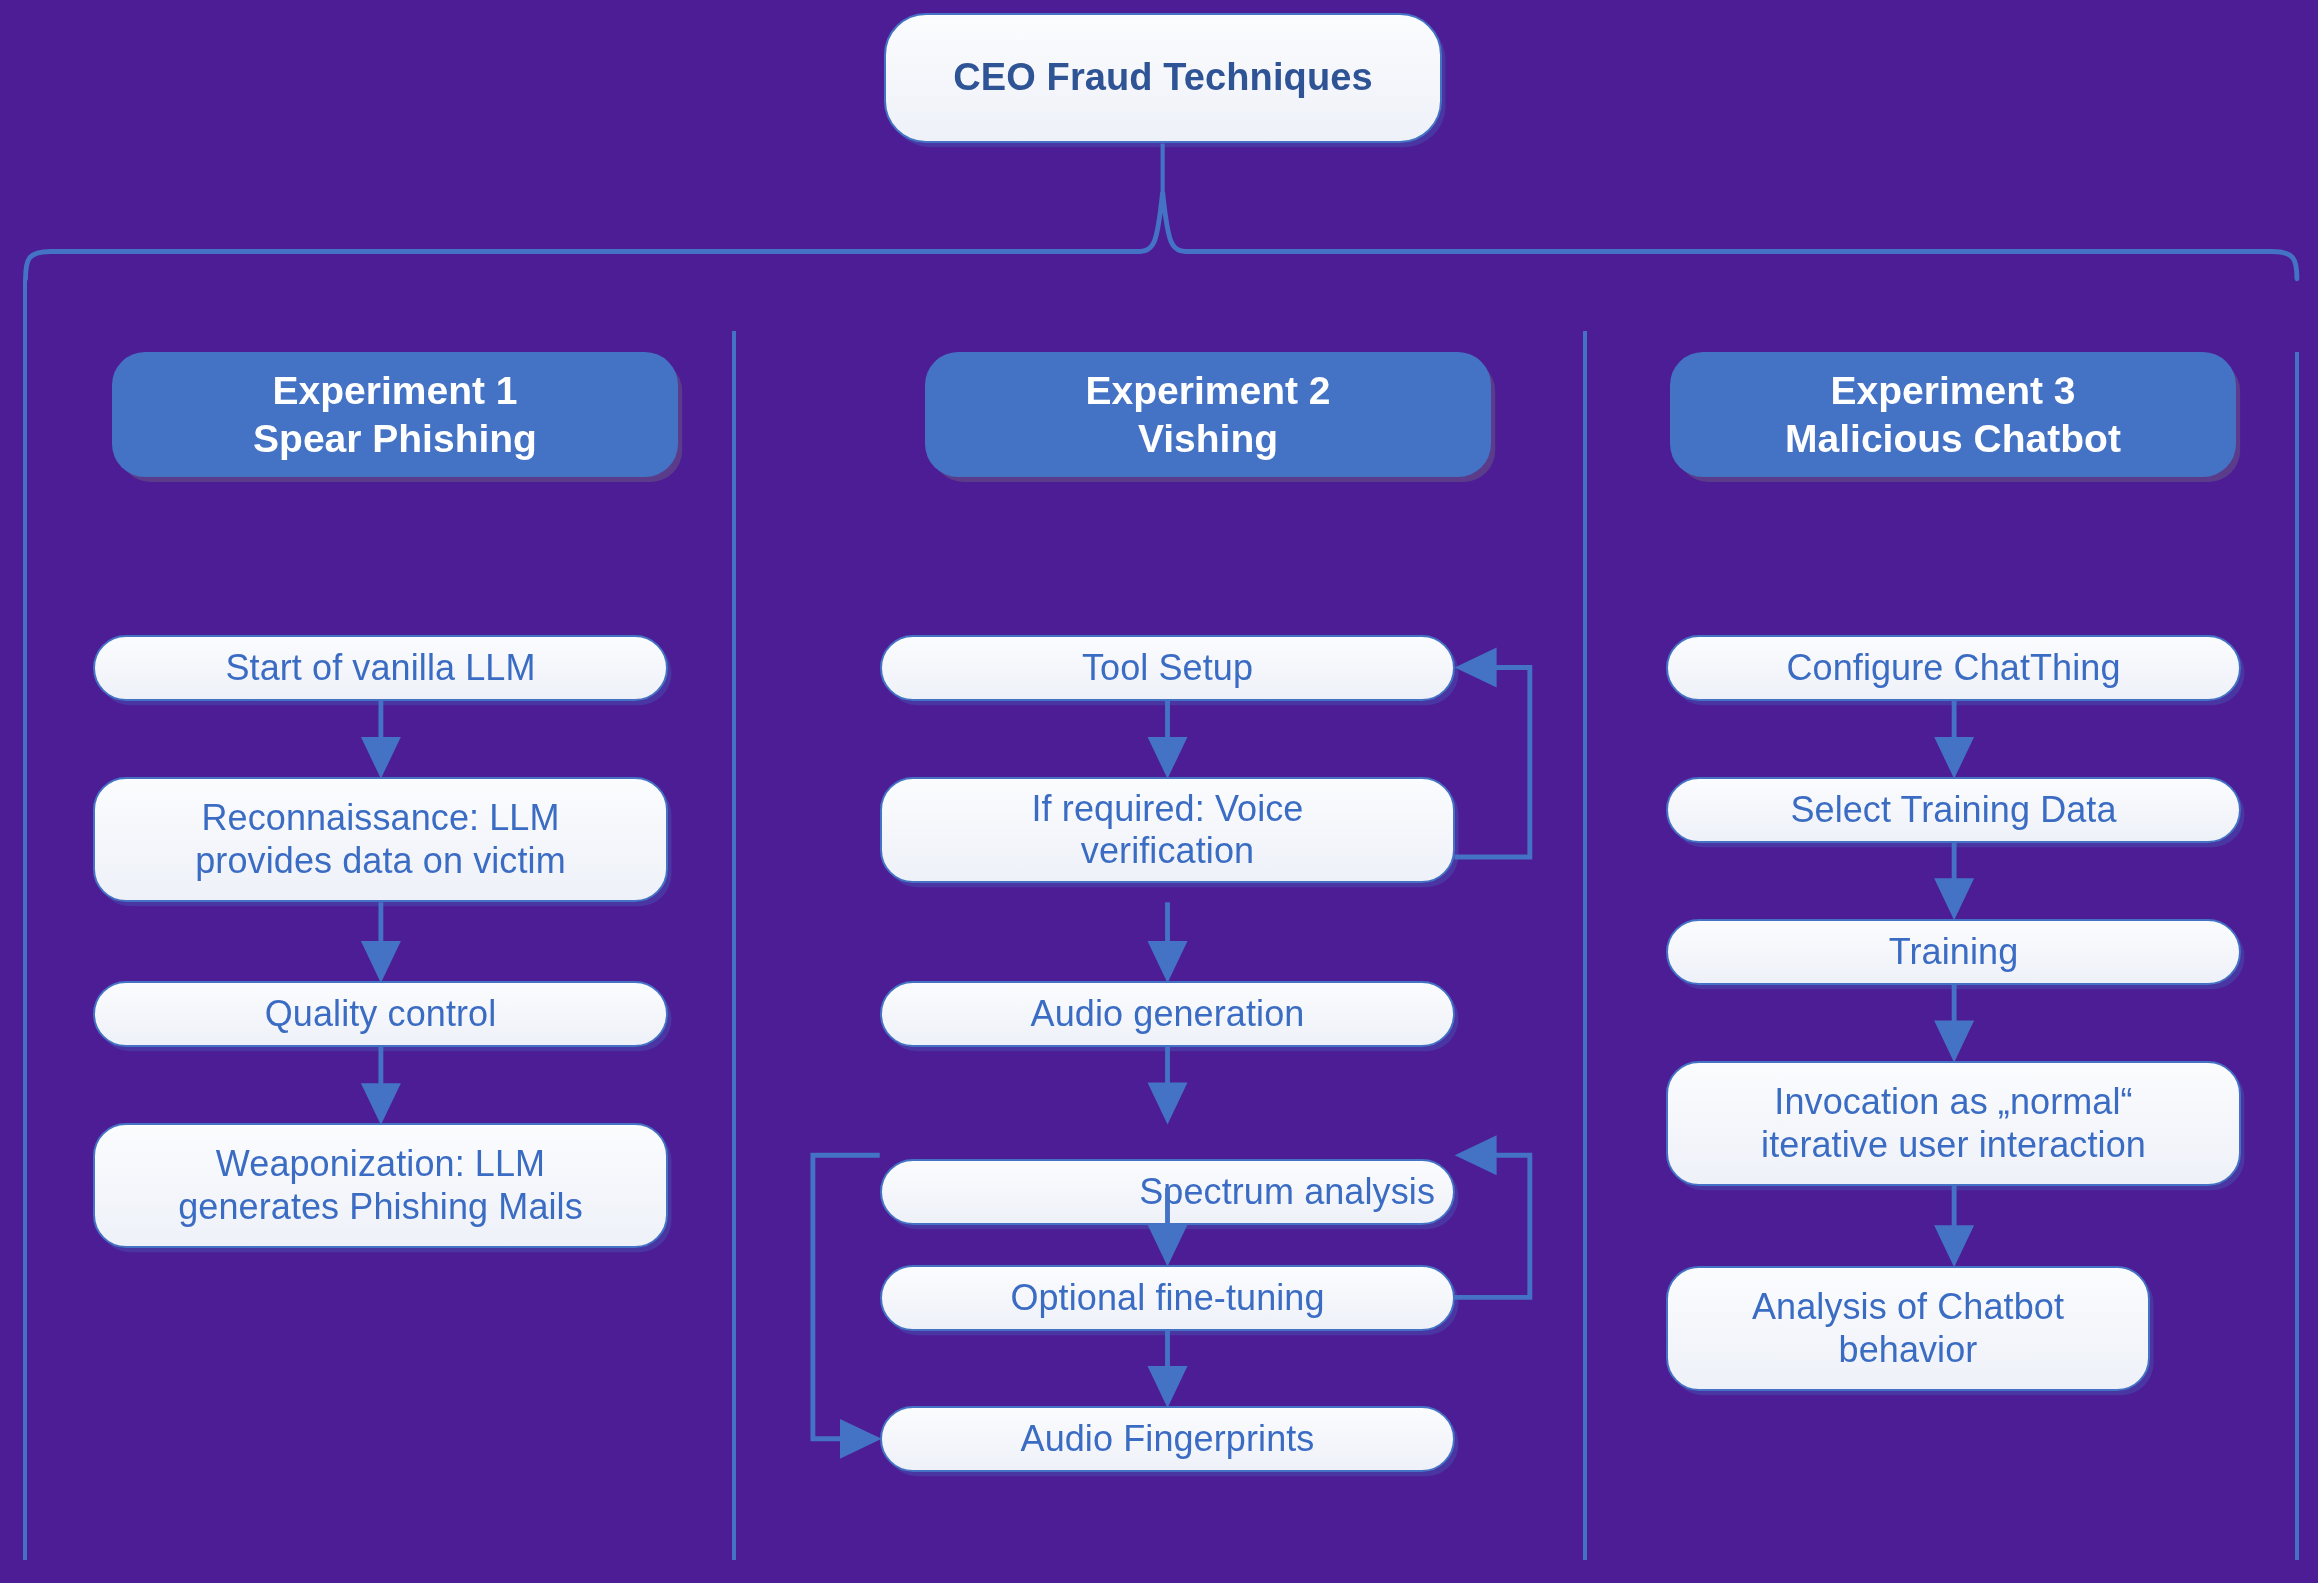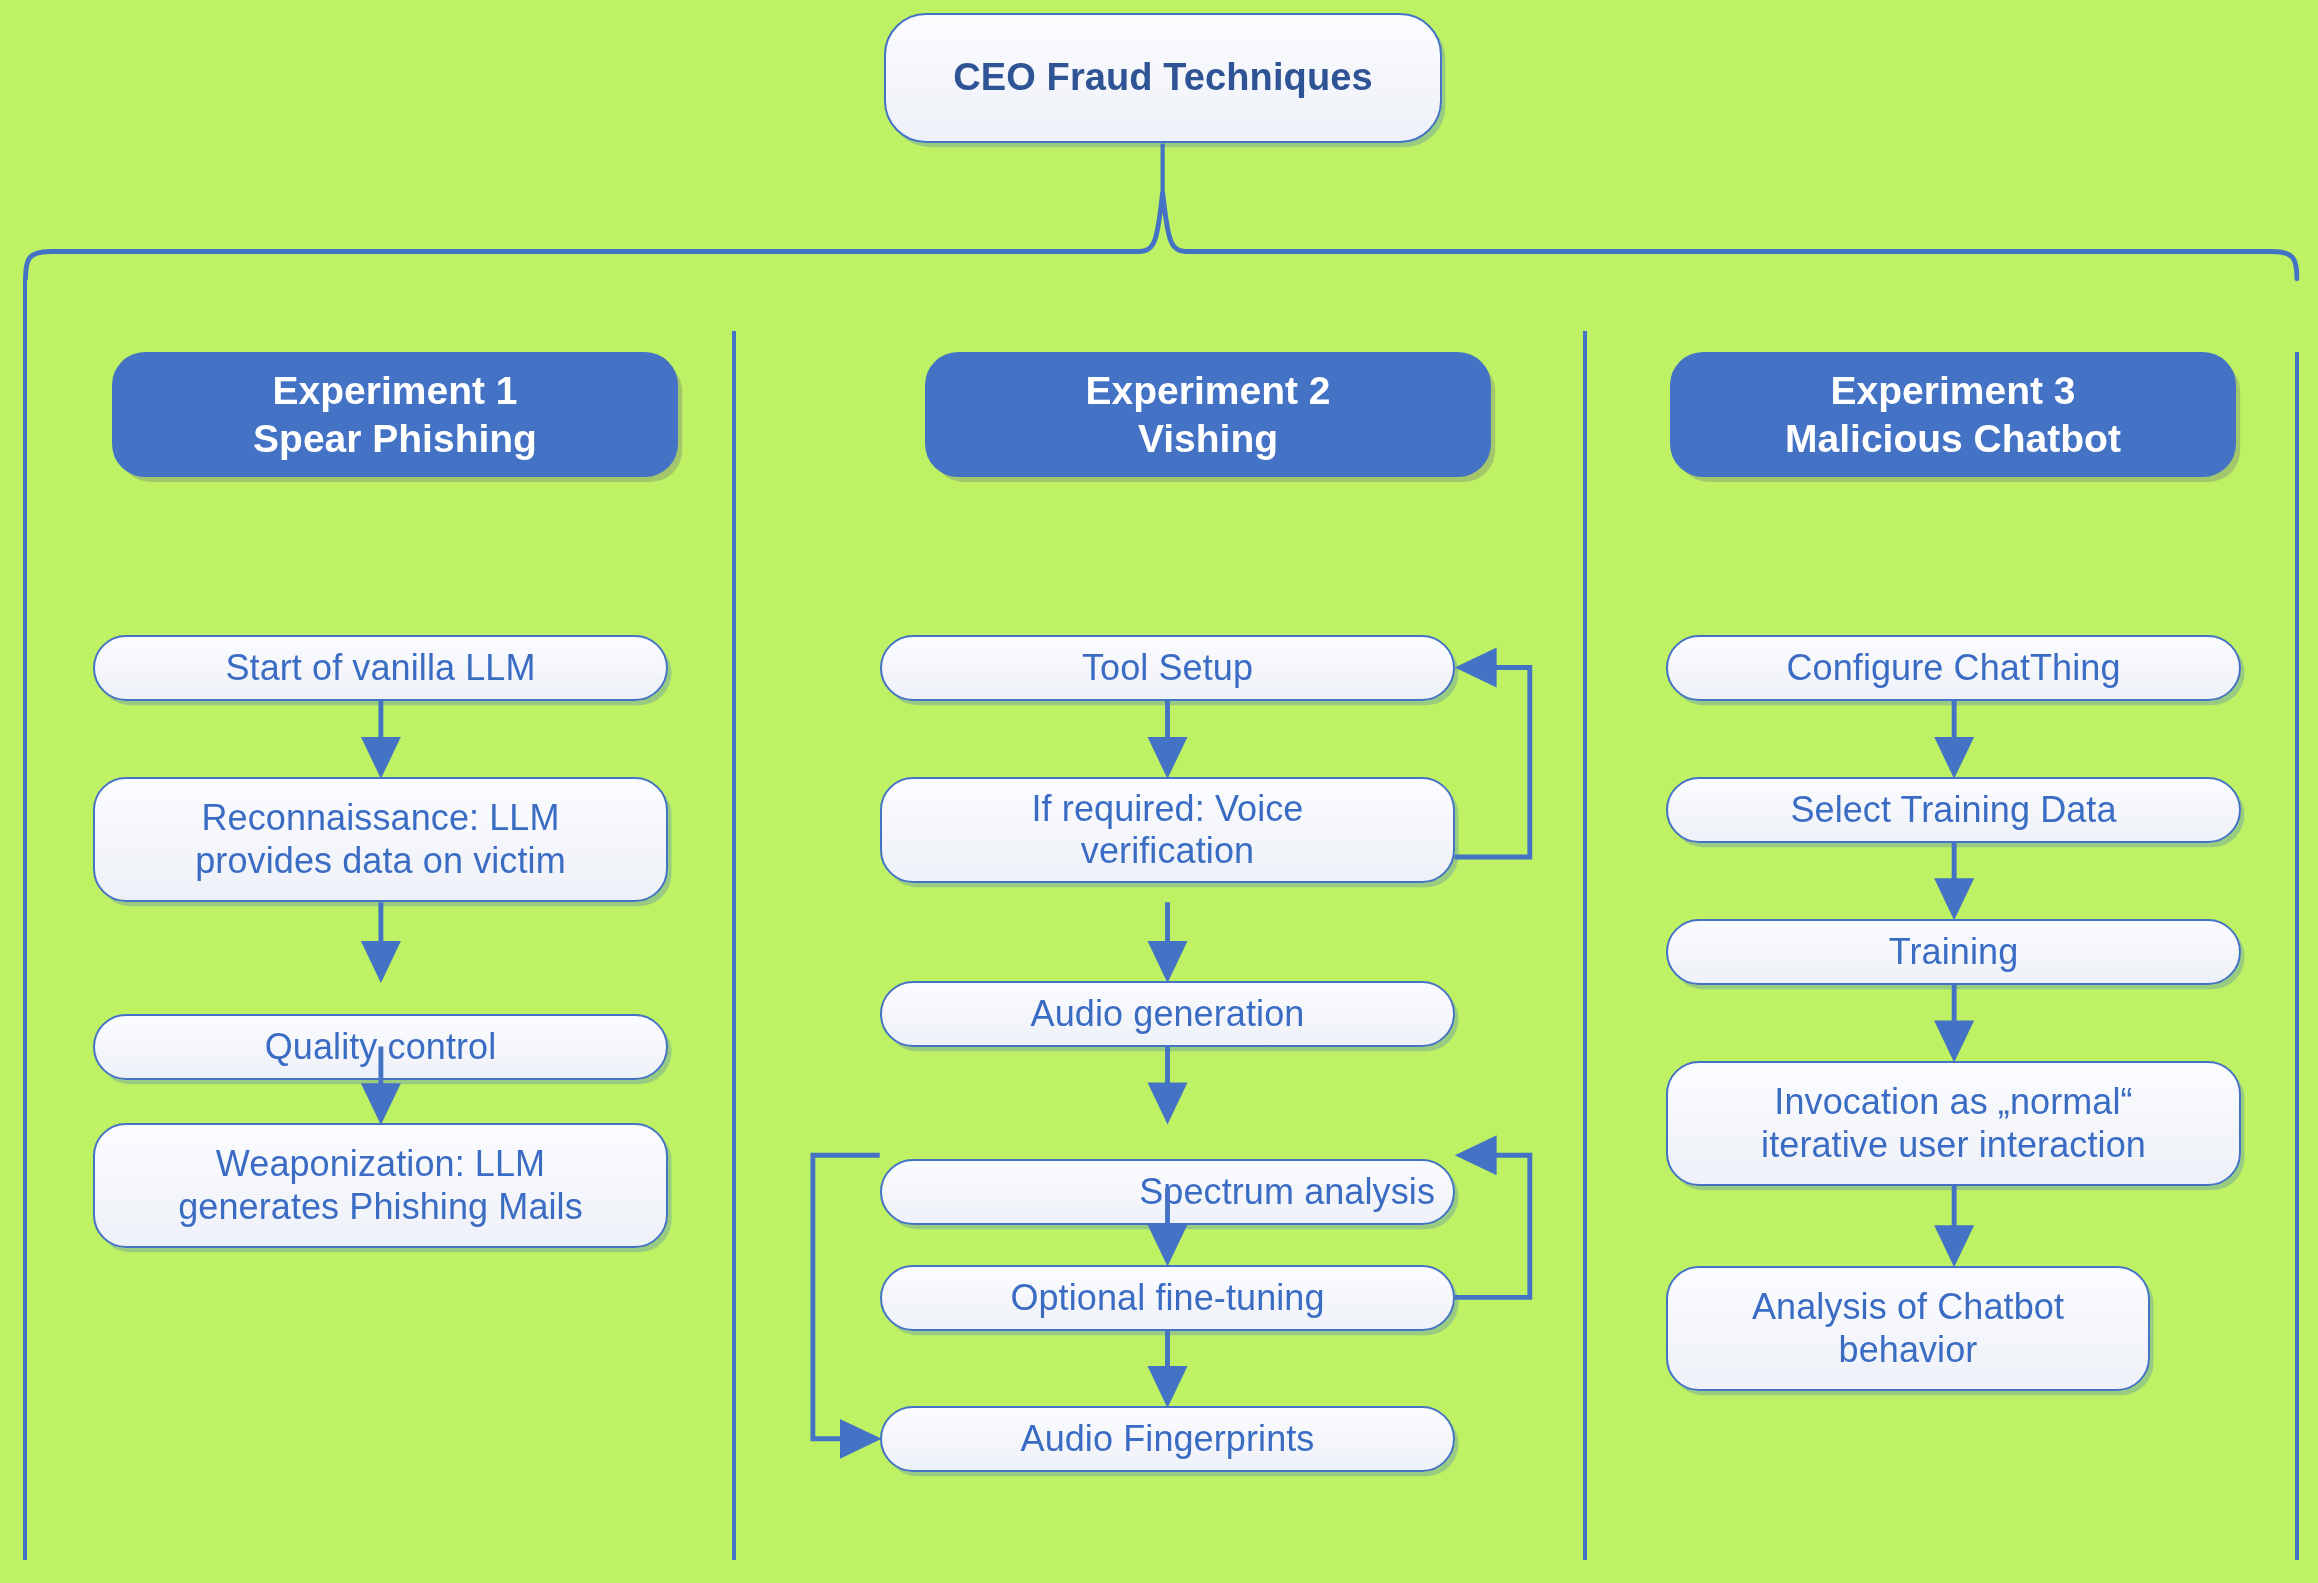--- a/index.html
+++ b/index.html
@@ -2,21 +2,21 @@
 <html style="font-size:11px"><head>
 <meta charset="utf-8">
 <style>
   html,body{margin:0;padding:0;background:#ffffff;}
   body{font-family:"Liberation Sans", sans-serif;}
 
   #stage{
     position:relative;
     width:2319px;
     height:1583px;
-    background:#bef264;
+    background:#4c1d95;
     overflow:hidden;
   }
 
   
   .rbox{
     position:absolute;
     box-sizing:border-box;
     display:flex;
     align-items:center;
     justify-content:center;
@@ -130,21 +130,21 @@
     </div>
   </div>
 
   <div class="rbox" style="left:93px; top:777px; width:575px; height:125px;">
     <div>
       <span>Reconnaissance: LLM</span>
       <span>provides data on victim</span>
     </div>
   </div>
 
-  <div class="rbox" style="left:93px; top:981px; width:575px; height:66px;margin-top:33px;">
+  <div class="rbox" style="left:93px; top:981px; width:575px; height:66px;">
     <div>
       <span>Quality control</span>
     </div>
   </div>
 
   <div class="rbox" style="left:93px; top:1123px; width:575px; height:125px;">
     <div>
       <span>Weaponization: LLM</span>
       <span>generates Phishing Mails</span>
     </div>

